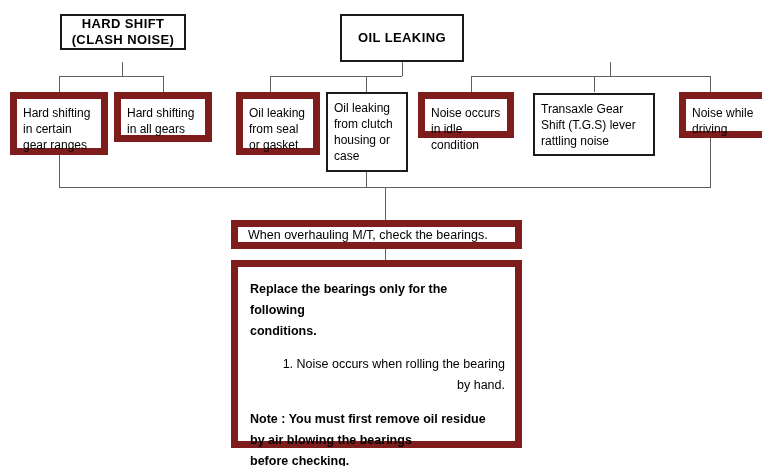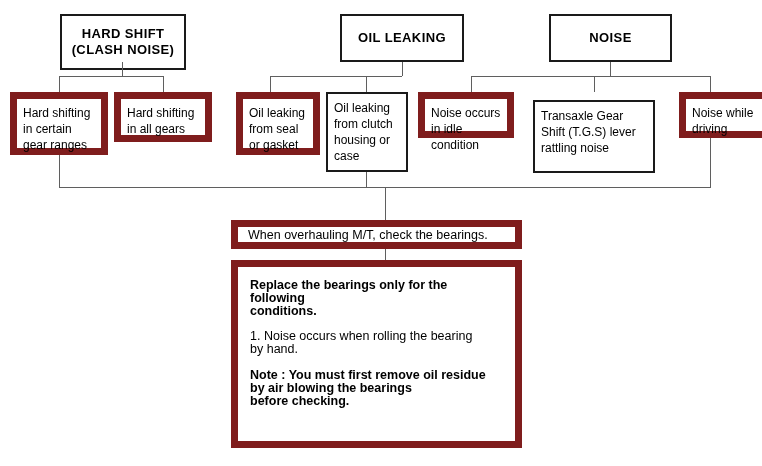--- a/index.html
+++ b/index.html
@@ -51,65 +51,63 @@
   .summary-box {
     display: flex;
     padding-left: 10px;
     font-size: 12.5px;
     line-height: 16px;
   }
   
   .instruction-box {
     padding: 12px 10px 10px 12px;
     font-size: 12.5px;
-    line-height: 13px;
+    line-height: 21px;
   }
   .instr-head {
     font-weight: bold;
     display: block;
     white-space: pre-line;
     margin-bottom: 1px;
   }
   .instr-item {
     display: block;
     white-space: pre-line;
     margin-top: 12px;
+    text-align: right;
   }
   .instr-note {
     display: block;
     white-space: pre-line;
     font-weight: bold;
     margin-top: 13px;
   }
   
   .ln {
     position: absolute;
     background: #5f5f5f;
   }
   .ln-h { height: 1px; }
   .ln-v { width: 1px; }
 </style>
 </head>
 <body>
 
 <div id="diagram">
 
-  <div class="box heavy top-box" style="left:60px; top:14px; width:126px; height:56px;">
+  <div class="box heavy top-box" style="left:60px; top:14px; width:126px; height:36px;">
     <span class="box-label">HARD SHIFT
 (CLASH NOISE)</span>
   </div>
 
 
   <div class="box heavy top-box" style="left:340px; top:14px; width:124px; height:48px;">
     <span class="box-label">OIL LEAKING</span>
   </div>
 
-  <div class="box heavy top-box" style="left:549px; top:14px; width:123px; height:48px;">
-    <span class="box-label">NOISE</span>
-  </div>
 
   <div class="ln ln-v" style="left:122px; top:62px; height:14px;"></div>
   <div class="ln ln-h" style="left:59px; top:76px; width:105px;"></div>
   <div class="ln ln-v" style="left:59px; top:76px; height:16px;"></div>
   <div class="ln ln-v" style="left:163px; top:76px; height:16px;"></div>
 
   <div class="ln ln-v" style="left:402px; top:62px; height:14px;"></div>
   <div class="ln ln-h" style="left:270px; top:76px; width:132px;"></div>
   <div class="ln ln-v" style="left:270px; top:76px; height:16px;"></div>
   <div class="ln ln-v" style="left:366px; top:76px; height:16px;"></div>
@@ -142,21 +140,21 @@
 from clutch
 housing or
 case</span>
   </div>
 
   <div class="box detail-box" style="left:418px; top:92px; width:96px; height:46px;">
     <span class="box-label">Noise occurs
 in idle condition</span>
   </div>
 
-  <div class="box heavy detail-box" style="left:533px; top:100px; width:122px; height:73px;">
+  <div class="box heavy detail-box" style="left:533px; top:93px; width:122px; height:63px;">
     <span class="box-label">Transaxle Gear
 Shift (T.G.S) lever
 rattling noise</span>
   </div>
 
   <div class="box detail-box" style="left:663px; top:92px; width:92px; height:46px;margin-left:16px;">
     <span class="box-label">Noise while
 driving</span>
   </div>
 

